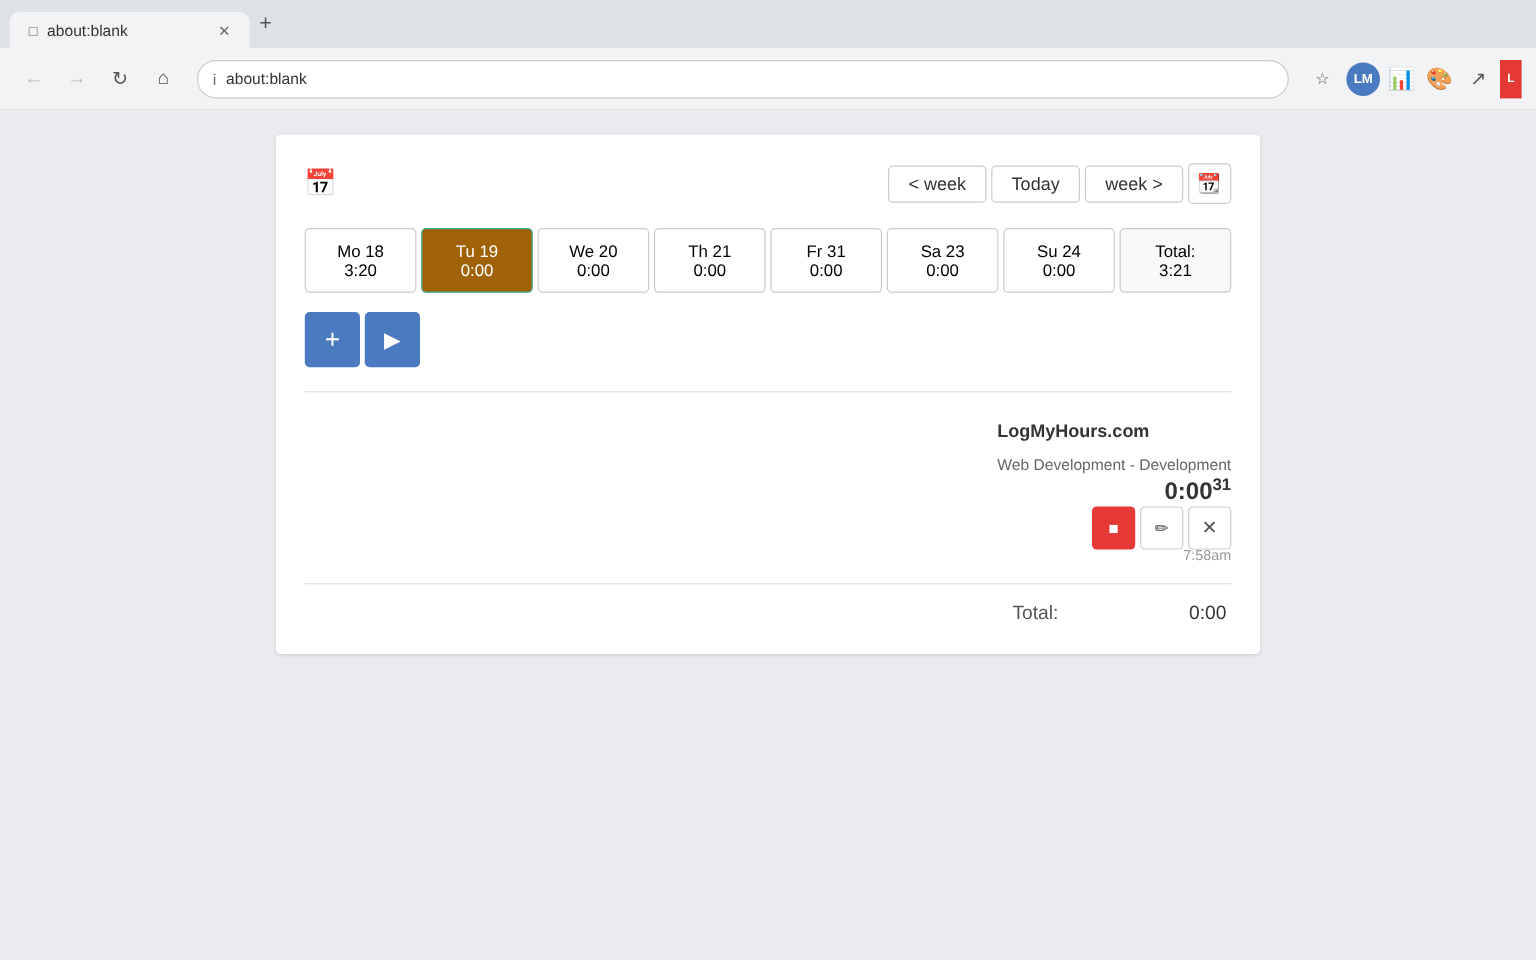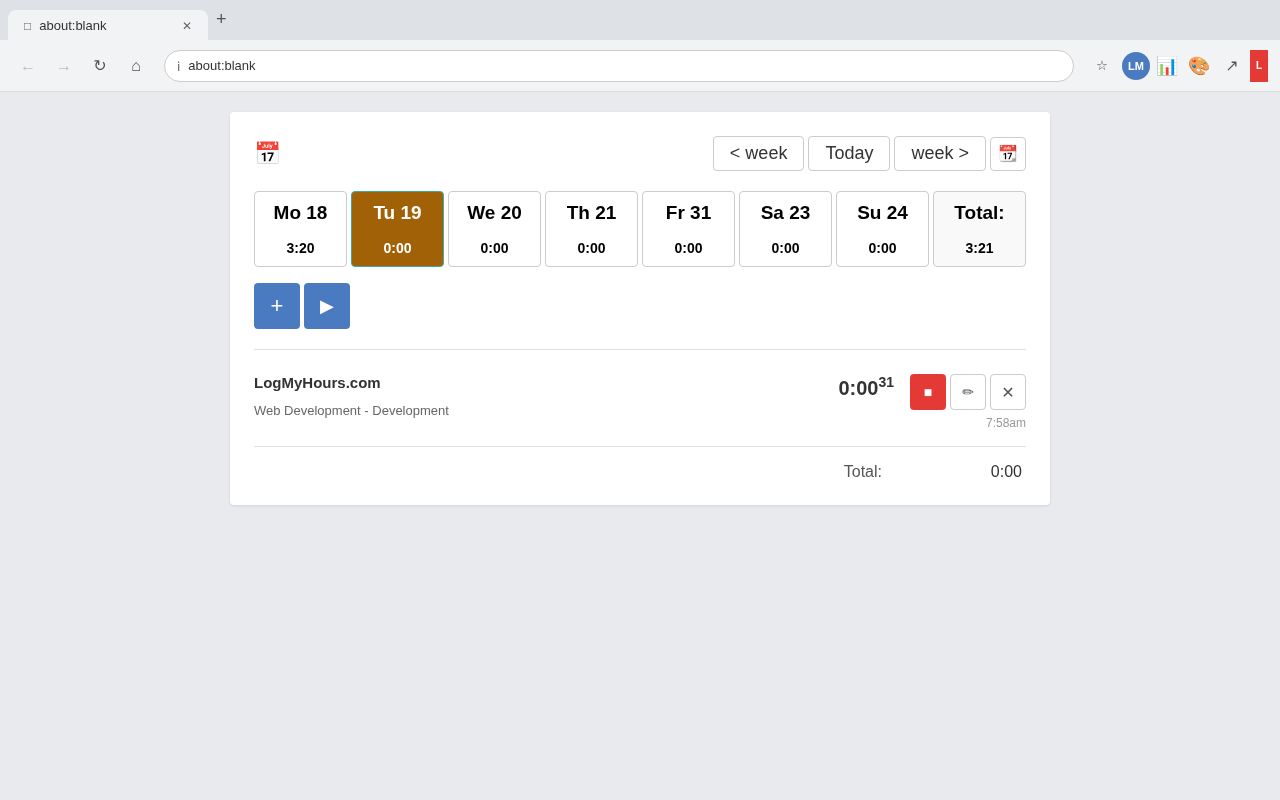--- a/index.html
+++ b/index.html
@@ -217,21 +217,21 @@
       gap: 4px;
       align-items: center;
     }
 
     .week-nav-btn {
       border: 1px solid #ccc;
       background: #fff;
       padding: 6px 16px;
       border-radius: 4px;
       cursor: pointer;
-      font-size: 18px;
+      font-size: 15px;
       color: #333;
     }
 
     .cal-icon-btn {
       border: 1px solid #ccc;
       background: #fff;
       width: 36px;
       height: 34px;
       border-radius: 4px;
       cursor: pointer;
@@ -258,30 +258,29 @@
       background: #fff;
     }
 
     .day-cell.active {
       background: #a16207;
       border-color: #3aaca0;
       color: #fff;
     }
 
     .day-name {
-      font-size: 19px;
-      font-weight: bold;
+      font-size: 14px;
+      font-weight: normal;
       display: block;
     }
 
     .day-hours {
       font-size: 14px;
       display: block;
-      margin-top: 16px;
-      font-weight: bold;
+      margin-top: 0;
     }
 
     
     .action-btns {
       display: flex;
       gap: 4px;
       margin-bottom: 20px;
     }
 
     .add-btn {
@@ -315,23 +314,24 @@
     
     .divider {
       border: none;
       border-top: 1px solid #e0e0e0;
       margin: 4px 0 16px 0;
     }
 
     
     .time-entry {
       display: flex;
-      align-items: flex-start;
+      align-items: flex-end;
       padding: 8px 0;
       position: relative;
+      flex-direction: column;
     }
 
     .entry-info {
       flex: 1;
     }
 
     .entry-name {
       font-size: 15px;
       font-weight: bold;
       color: #333;

